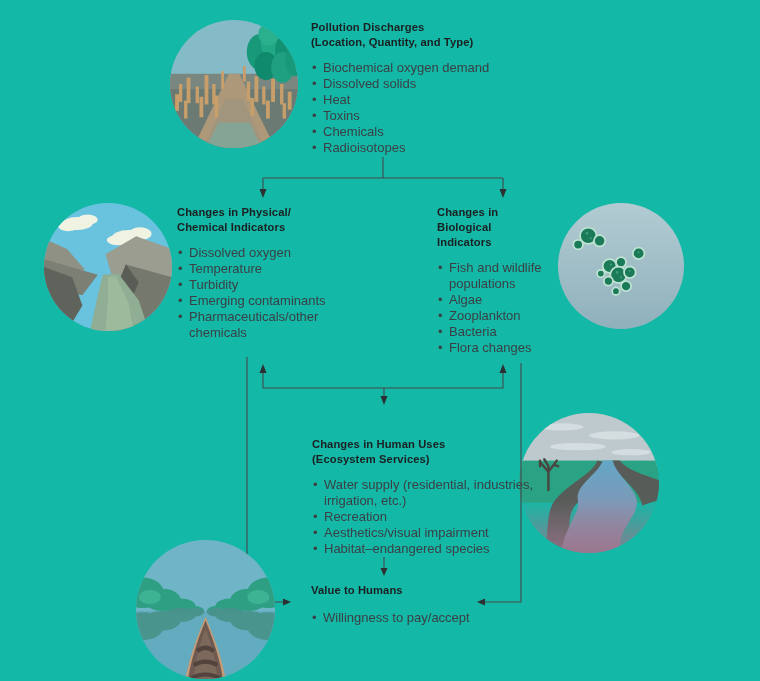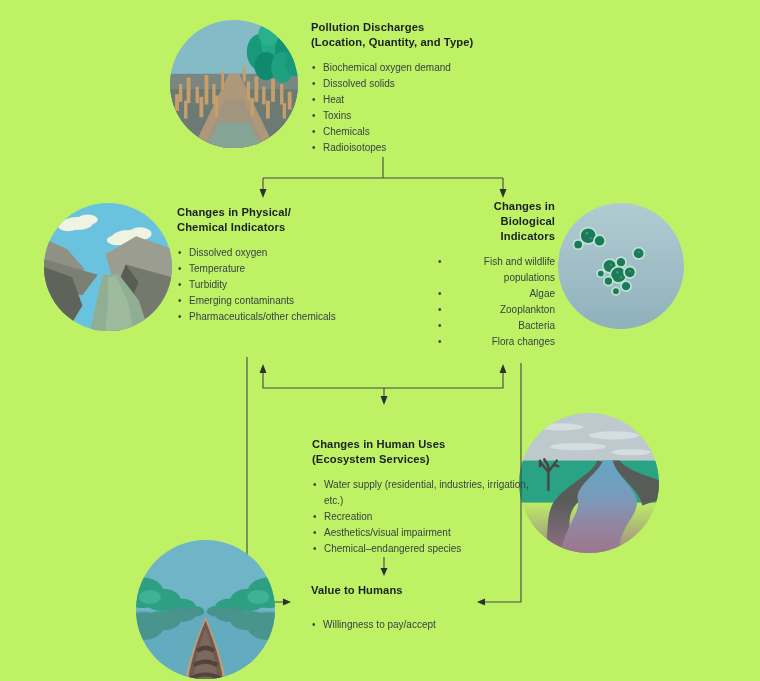--- a/index.html
+++ b/index.html
@@ -1,32 +1,32 @@
 <!DOCTYPE html>
 <html><head>
 <meta charset="utf-8">
 <style>
   html,body{margin:0;padding:0;background:#e2ecf1;}
-  .canvas{position:relative;width:760px;height:681px;background:#bef264;
+  .canvas{position:relative;width:760px;height:681px;background:#14b8a6;
           font-family:"Liberation Sans",sans-serif;overflow:hidden;}
   .connectors{position:absolute;left:0;top:0;z-index:5;}
   .circle{position:absolute;border-radius:50%;overflow:hidden;z-index:1;}
   .circle svg{display:block;width:100%;height:100%;}
   .circle.above{z-index:6;}
   .block{position:absolute;z-index:4;}
   .block h3{margin:0;font-size:11.2px;line-height:15px;font-weight:bold;
             color:#1b1f22;letter-spacing:.1px;}
-  .block ul{list-style:none;margin:10px 0 0 0;padding:0;font-size:10px;
+  .block ul{list-style:none;margin:10px 0 0 0;padding:0;font-size:13px;
             line-height:16px;color:#3a4045;}
-  .block ul.tight{margin-top:19px;}
+  .block ul.tight{margin-top:12px;}
   .block li{position:relative;padding-left:12px;}
   .block li::before{content:"\2022";position:absolute;left:1px;top:0;color:#3a4045;}
   #blk-pollution{left:311px;top:20px;width:182px;}
   #blk-physical{left:177px;top:205px;width:194px;}
-  #blk-biological{left:437px;top:199px;width:118px;text-align:right;}
+  #blk-biological{left:437px;top:205px;width:118px;}
   #blk-human{left:312px;top:417px;width:226px;margin-top:20px;}
   #blk-value{left:311px;top:583px;width:210px;}
   #c-pier{left:170px;top:20px;width:128px;height:128px;}
   #c-canyon{left:44px;top:203px;width:128px;height:128px;}
   #c-algae{left:558px;top:203px;width:126px;height:126px;}
   #c-polluted{left:519px;top:413px;width:140px;height:140px;}
   #c-canoe{left:136px;top:540px;width:139px;height:139px;}
 </style>
 </head>
 <body>
@@ -268,21 +268,21 @@
 
   <div class="block" id="blk-human">
     <h3>
       <span>Changes in Human Uses</span><br>
       <span>(Ecosystem Services)</span>
     </h3>
     <ul>
       <li>Water supply (residential, industries, irrigation, etc.)</li>
       <li>Recreation</li>
       <li>Aesthetics/visual impairment</li>
-      <li>Chemical–endangered species</li>
+      <li>Habitat–endangered species</li>
     </ul>
   </div>
 
   <div class="block" id="blk-value">
     <h3>
       <span>Value to Humans</span>
     </h3>
     <ul class="tight">
       <li>Willingness to pay/accept</li>
     </ul>

